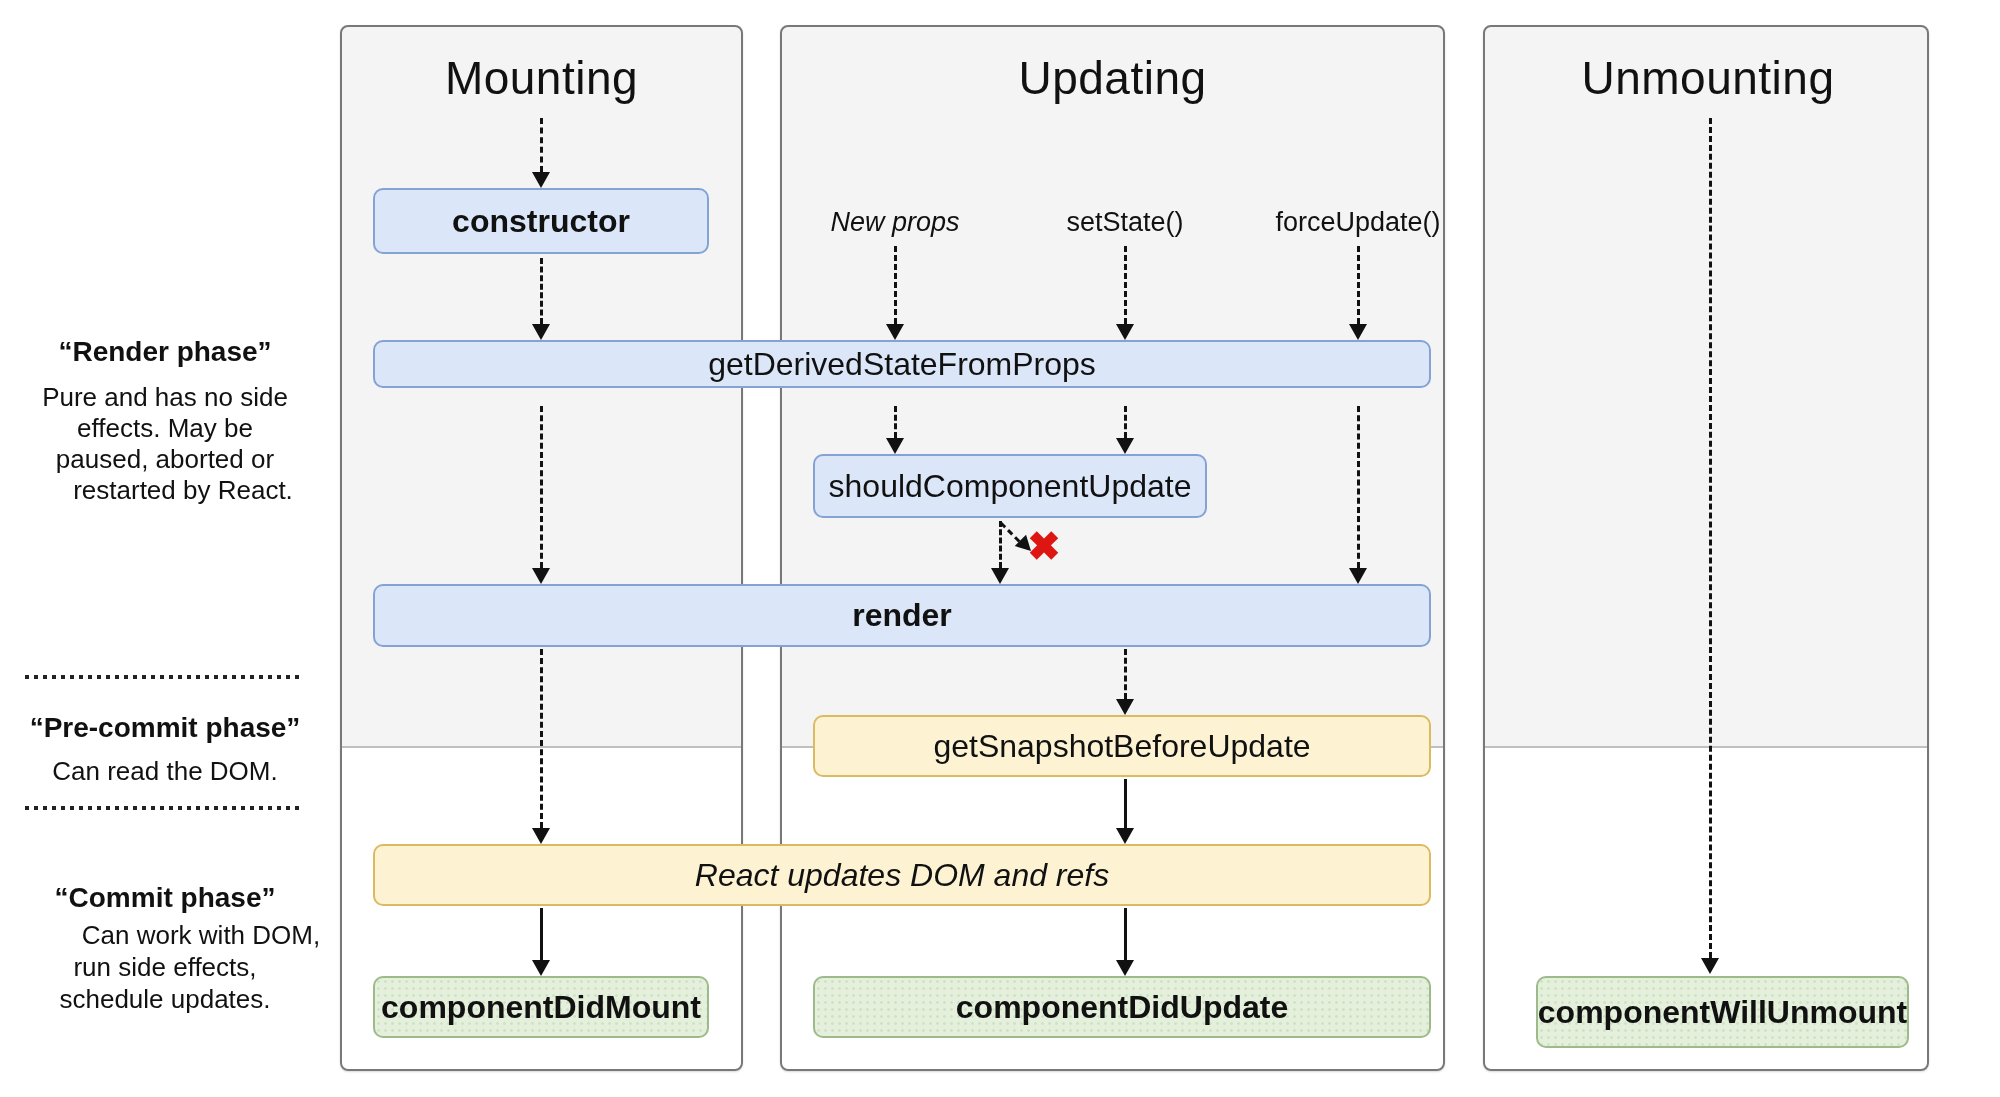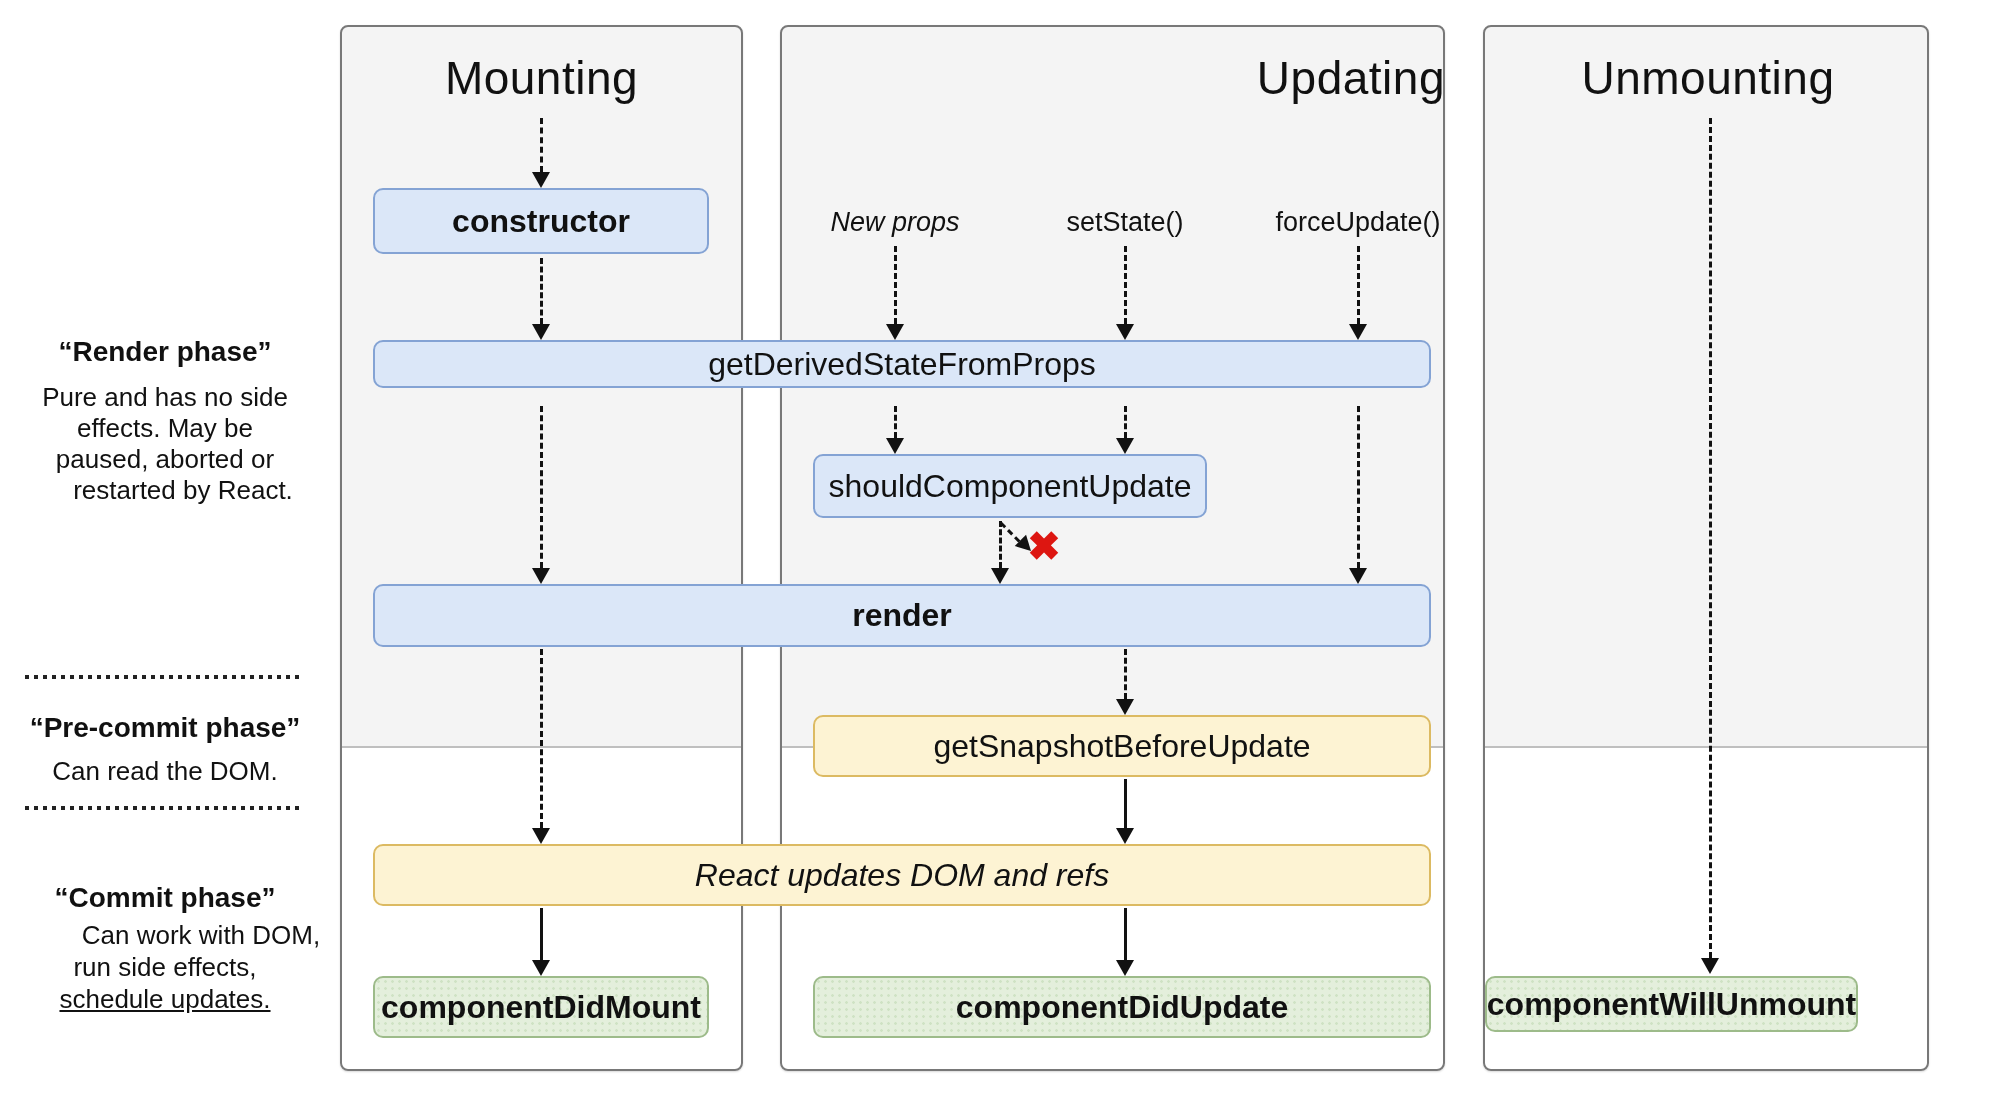--- a/index.html
+++ b/index.html
@@ -14,21 +14,21 @@
     box-shadow:0 1px 2px rgba(0,0,0,.15);
   }
   #panel-mounting{left:340px;width:399px;}
   #panel-updating{left:780px;width:661px;}
   #panel-unmounting{left:1483px;width:442px;}
   .panel-title{
     position:absolute;top:50px;font-size:46px;font-weight:500;letter-spacing:.5px;
     text-align:center;line-height:56px;
   }
   #title-mounting{left:340px;width:403px;}
-  #title-updating{left:780px;width:665px;text-align:right;}
+  #title-updating{left:780px;width:665px;}
   #title-unmounting{left:1483px;width:450px;}
   
   .box{
     position:absolute;border-radius:10px;border:2px solid;display:flex;align-items:center;justify-content:center;
     font-size:32px;box-sizing:border-box;z-index:5;
   }
   .blue{background:#dbe7f8;border-color:#84a3d4;}
   .yellow{background:#fdf3d3;border-color:#dcba62;}
   .green{
     background-color:#e4efdc;border-color:#9dbb8a;
@@ -37,21 +37,21 @@
   .bold{font-weight:bold;}
   .italic{font-style:italic;}
   #box-constructor{left:373px;top:188px;width:336px;height:66px;}
   #box-gdsfp{left:373px;top:340px;width:1058px;height:48px;}
   #box-scu{left:813px;top:454px;width:394px;height:64px;}
   #box-render{left:373px;top:584px;width:1058px;height:63px;}
   #box-gsbu{left:813px;top:715px;width:618px;height:62px;}
   #box-rudr{left:373px;top:844px;width:1058px;height:62px;}
   #box-cdm{left:373px;top:976px;width:336px;height:62px;}
   #box-cdu{left:813px;top:976px;width:618px;height:62px;}
-  #box-cwu{left:1485px;top:976px;width:373px;height:56px;}
+  #box-cwu{left:1536px;top:976px;width:373px;height:72px;}
   
   .trigger{
     position:absolute;top:205px;width:220px;text-align:center;font-size:27px;line-height:34px;z-index:4;
   }
   #trig-newprops{left:785px;font-style:italic;}
   #trig-setstate{left:1015px;}
   #trig-forceupdate{left:1248px;}
   
   .vdash{position:absolute;width:0;border-left:3px dashed #111;z-index:3;}
   .vsolid{position:absolute;width:0;border-left:3px solid #111;z-index:3;}
@@ -74,21 +74,21 @@
     position:absolute;left:25px;width:278px;height:4px;
     background-image:repeating-linear-gradient(to right,#222 0 4px,transparent 4px 9px);
   }
   #ph1-title{top:336px;}
   #ph1-l1{top:382px;}#ph1-l2{top:413px;}#ph1-l3{top:444px;}#ph1-l4{top:475px;padding-left:18px;}
   #divider1{top:675px;}
   #ph2-title{top:712px;}
   #ph2-l1{top:756px;}
   #divider2{top:806px;}
   #ph3-title{top:882px;}
-  #ph3-l1{top:920px;padding-left:36px;}#ph3-l2{top:952px;}#ph3-l3{top:984px;text-decoration:underline;}
+  #ph3-l1{top:920px;padding-left:36px;}#ph3-l2{top:952px;}#ph3-l3{top:984px;}
 </style>
 </head>
 <body>
 
 <div id="canvas">
 
   <div class="phase-title" id="ph1-title">“Render phase”</div>
   <div class="phase-line" id="ph1-l1">Pure and has no side</div>
   <div class="phase-line" id="ph1-l2">effects. May be</div>
   <div class="phase-line" id="ph1-l3">paused, aborted or</div>

